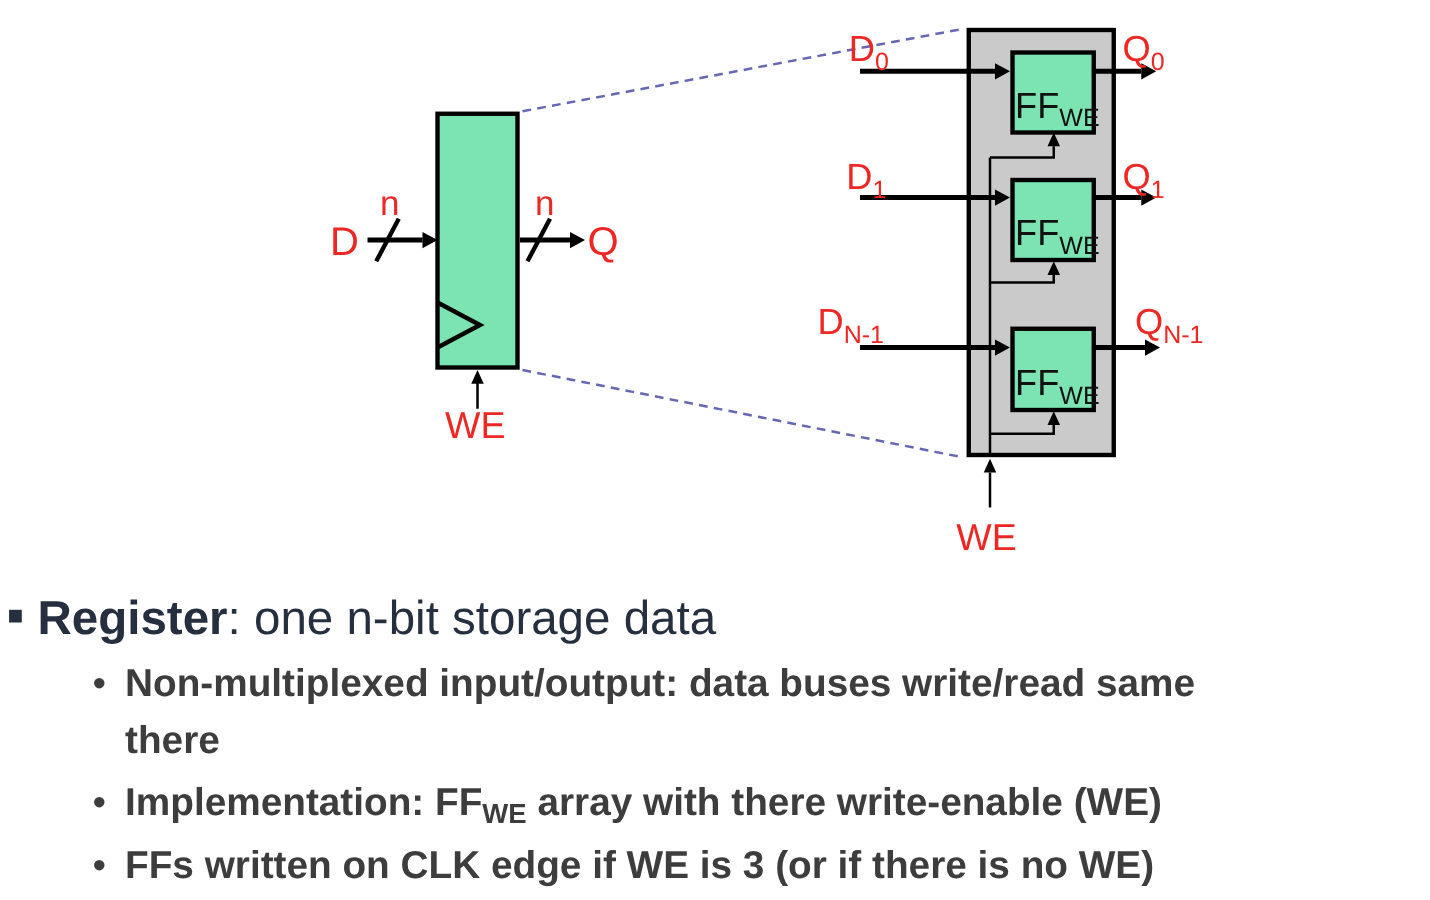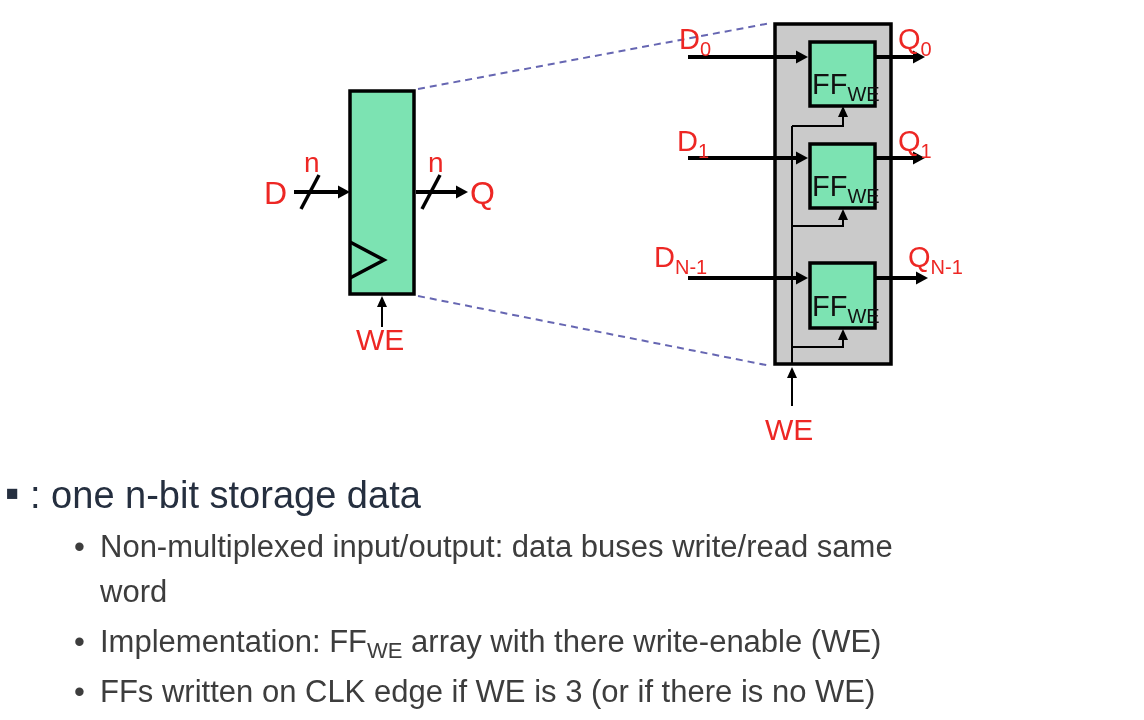--- a/index.html
+++ b/index.html
@@ -24,21 +24,21 @@
     position:absolute;left:6px;top:472px;display:flex;align-items:center;
     font-size:38px;line-height:46px;color:#252F3F;white-space:nowrap;
   }
   .heading .sq{font-size:21px;width:24px;transform:translateY(-2px);}
   .heading .term{font-weight:bold;}
   .bullet{
     position:absolute;left:74px;display:flex;align-items:flex-start;
     font-size:31px;line-height:45px;color:#3D3D3D;white-space:nowrap;
   }
   .bullet .dot{width:26px;flex:0 0 26px;}
-  .bullet .btext span{display:block;}
+  .bullet .btext span{display:block;font-weight:bold;}
   .b1{top:524px;}
   .b2{top:619px;}
   .b3{top:669px;}
   .subwe{font-size:22px;vertical-align:-6px;}
 </style>
 </head>
 <body>
 
 <svg width="1144" height="465" viewBox="0 0 1144 465" style="position:absolute;left:0;top:0;">
 
@@ -103,28 +103,29 @@
   <polygon class="arrowhead" points="796,271.5 796,284.5 808,278"></polygon>
   <line class="busline" x1="875" y1="278" x2="916" y2="278"></line>
   <polygon class="arrowhead" points="916,271.5 916,284.5 928,278"></polygon>
   <text class="ff-lbl" x="654" y="267"><tspan fill="#ED2724">D</tspan><tspan fill="#ED2724" font-size="20" dy="7">N-1</tspan></text>
   <text class="ff-lbl" x="908" y="267"><tspan fill="#ED2724">Q</tspan><tspan fill="#ED2724" font-size="20" dy="7">N-1</tspan></text>
 
 </svg>
 
 <div class="heading">
   <span class="sq">■</span>
+    <span class="term">Register</span>
     <span>: one n-bit storage data</span>
 </div>
 
 <div class="bullet b1">
   <span class="dot">•</span>
   <div class="btext">
     <span>Non-multiplexed input/output: data buses write/read same</span>
-    <span>word</span>
+    <span>there</span>
   </div>
 </div>
 
 <div class="bullet b2">
   <span class="dot">•</span>
   <div class="btext"><span style="display:inline">Implementation: FF</span><span style="display:inline" class="subwe">WE</span><span style="display:inline"> array with there write-enable (WE)</span></div>
 </div>
 
 <div class="bullet b3">
   <span class="dot">•</span>

